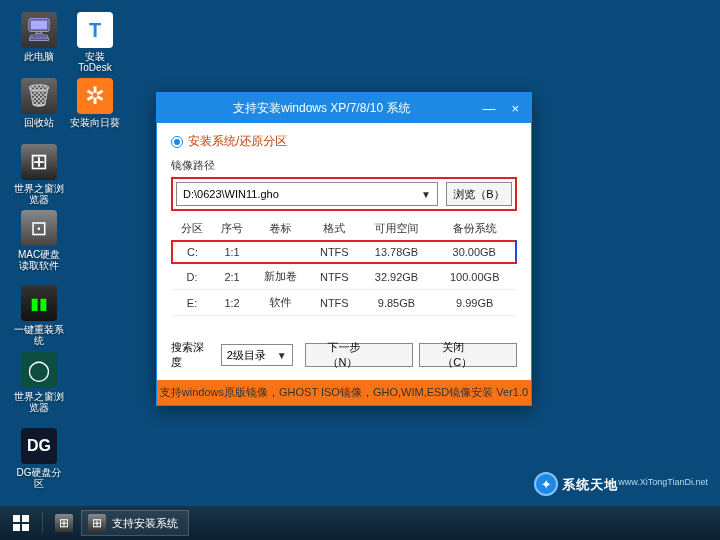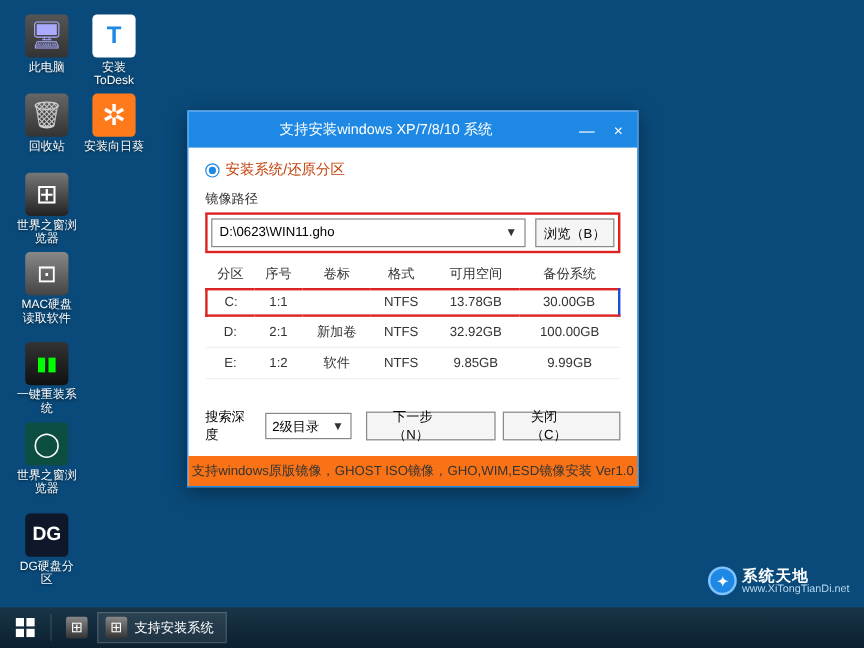--- a/index.html
+++ b/index.html
@@ -61,21 +61,21 @@
 
 .taskbar { position:absolute; left:0; bottom:0; width:100%; height:34px; background:linear-gradient(#1a3548,#0b2030); display:flex; align-items:center; padding:0 4px; }
 .start { width:34px; height:34px; display:flex; align-items:center; justify-content:center; color:#fff; cursor:pointer; }
 .task-sep { width:1px; height:22px; background:rgba(255,255,255,0.15); margin:0 4px; }
 .task-btn { height:26px; background:rgba(255,255,255,0.08); border:1px solid rgba(255,255,255,0.18); display:flex; align-items:center; padding:0 10px 0 6px; gap:6px; color:#fff; font-size:11px; cursor:pointer; }
 .task-ico { width:18px; height:18px; background:linear-gradient(#888,#333); border-radius:2px; display:flex; align-items:center; justify-content:center; font-size:12px; }
 .tray { margin-left:auto; display:flex; gap:6px; padding-right:6px; color:#fff; font-size:11px; align-items:center; }
 
 .watermark { position:absolute; right:12px; bottom:44px; color:#fff; font-size:12px; display:flex; align-items:center; gap:4px; }
 .watermark .wicon { width:24px; height:24px; background:#1e88e5; border-radius:50%; display:flex; align-items:center; justify-content:center; border:2px solid #7fc4ff; font-size:13px; }
-.watermark .wtxt { display:flex; flex-direction:column; line-height:1; }
+.watermark .wtxt { display:flex; flex-direction:row; line-height:1; }
 .watermark .wtxt .l1 { font-size:13px; font-weight:bold; letter-spacing:1px; }
 .watermark .wtxt .l2 { font-size:9px; color:#b8d9ef; }
 </style>
 </head>
 <body>
 
 <div class="desktop-icon" style="left:14px; top:12px;">
     <div class="ico ico-pc">🖥</div>
     <div class="lbl">此电脑</div>
   </div>

